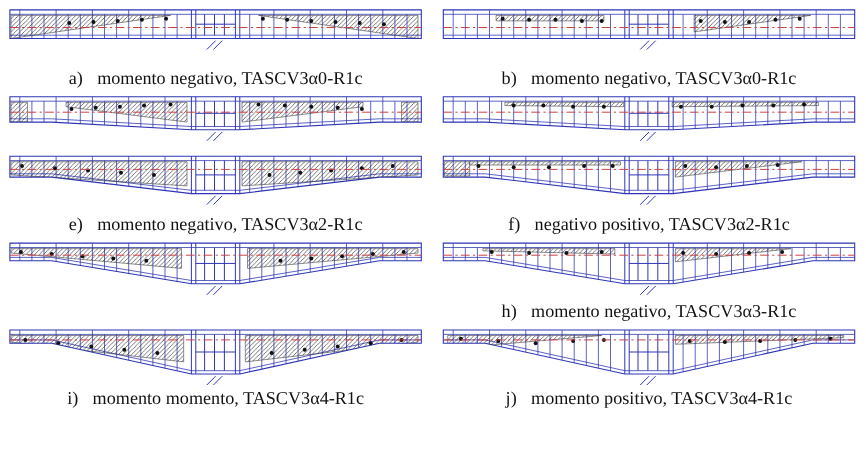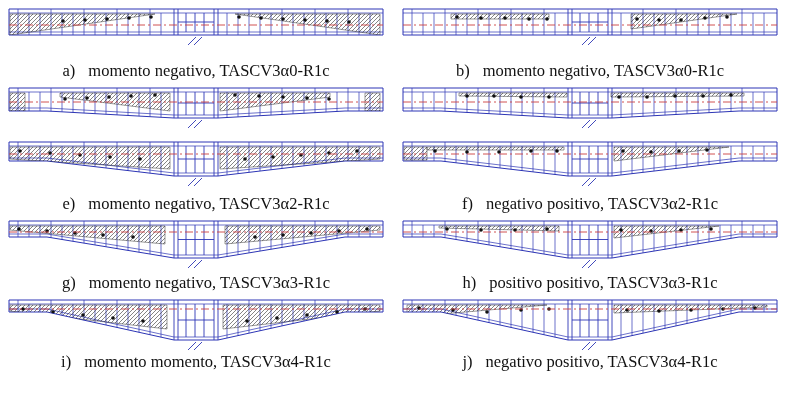--- a/index.html
+++ b/index.html
@@ -535,23 +535,20 @@
             <circle cx="98" cy="17" r="1.8" fill="#111111"></circle>
             <circle cx="128" cy="19" r="1.8" fill="#111111"></circle>
             <circle cx="250" cy="19" r="1.8" fill="#111111"></circle>
             <circle cx="278" cy="17" r="1.8" fill="#111111"></circle>
             <circle cx="306" cy="15" r="1.8" fill="#111111"></circle>
             <circle cx="334" cy="13" r="1.8" fill="#111111"></circle>
             <circle cx="362" cy="11" r="1.8" fill="#111111"></circle>
           </g>
           <line x1="4" y1="14" x2="378" y2="14" stroke="#cc4040" stroke-width="0.9" stroke-dasharray="8 3 2 3"></line>
         </svg>
-      <figcaption>
-        <span class="lab">g)</span><span>momento negativo, TASCV3α3-R1c</span>
-      </figcaption>
     </figure>
     <figure class="panel">
       <svg width="382" height="54" viewBox="0 0 382 54">
           <defs>
             <pattern id="hp7" width="4" height="4" patternUnits="userSpaceOnUse">
               <path d="M0 4 L4 0 M-1 1 L1 -1 M3 5 L5 3" stroke="#333333" stroke-width="0.6"></path>
             </pattern>
             <clipPath id="cp7">
               <path d="M4 3 L378 3 L378 19 L340 19 L213 40 L169 40 L42 19 L4 19 Z"></path>
             </clipPath>
@@ -608,21 +605,21 @@
             <circle cx="116" cy="12" r="1.8" fill="#111111"></circle>
             <circle cx="148" cy="11" r="1.8" fill="#111111"></circle>
             <circle cx="222" cy="12" r="1.8" fill="#111111"></circle>
             <circle cx="252" cy="13" r="1.8" fill="#111111"></circle>
             <circle cx="282" cy="12" r="1.8" fill="#111111"></circle>
             <circle cx="312" cy="11" r="1.8" fill="#111111"></circle>
           </g>
           <line x1="4" y1="14" x2="378" y2="14" stroke="#cc4040" stroke-width="0.9" stroke-dasharray="8 3 2 3"></line>
         </svg>
       <figcaption>
-        <span class="lab">h)</span><span>positivo positivo, TASCV3α3-R1c</span>
+        <span class="lab">h)</span><span>momento negativo, TASCV3α3-R1c</span>
       </figcaption>
     </figure>
   </div>
 
   <div class="row">
     <figure class="panel">
       <svg width="382" height="54" viewBox="0 0 382 54">
           <defs>
             <pattern id="hp8" width="4" height="4" patternUnits="userSpaceOnUse">
               <path d="M0 4 L4 0 M-1 1 L1 -1 M3 5 L5 3" stroke="#333333" stroke-width="0.6"></path>
@@ -759,18 +756,18 @@
             <circle cx="150" cy="12" r="1.8" fill="#111111"></circle>
             <circle cx="228" cy="13" r="1.8" fill="#111111"></circle>
             <circle cx="260" cy="14" r="1.8" fill="#111111"></circle>
             <circle cx="292" cy="13" r="1.8" fill="#111111"></circle>
             <circle cx="324" cy="12" r="1.8" fill="#111111"></circle>
             <circle cx="356" cy="11" r="1.8" fill="#111111"></circle>
           </g>
           <line x1="4" y1="12" x2="378" y2="12" stroke="#cc4040" stroke-width="0.9" stroke-dasharray="8 3 2 3"></line>
         </svg>
       <figcaption>
-        <span class="lab">j)</span><span>negativo positivo, TASCV3α4-R1c</span>
+        <span class="lab">j)</span><span>momento positivo, TASCV3α4-R1c</span>
       </figcaption>
     </figure>
   </div>
 
 </div>
 
 </body></html>

